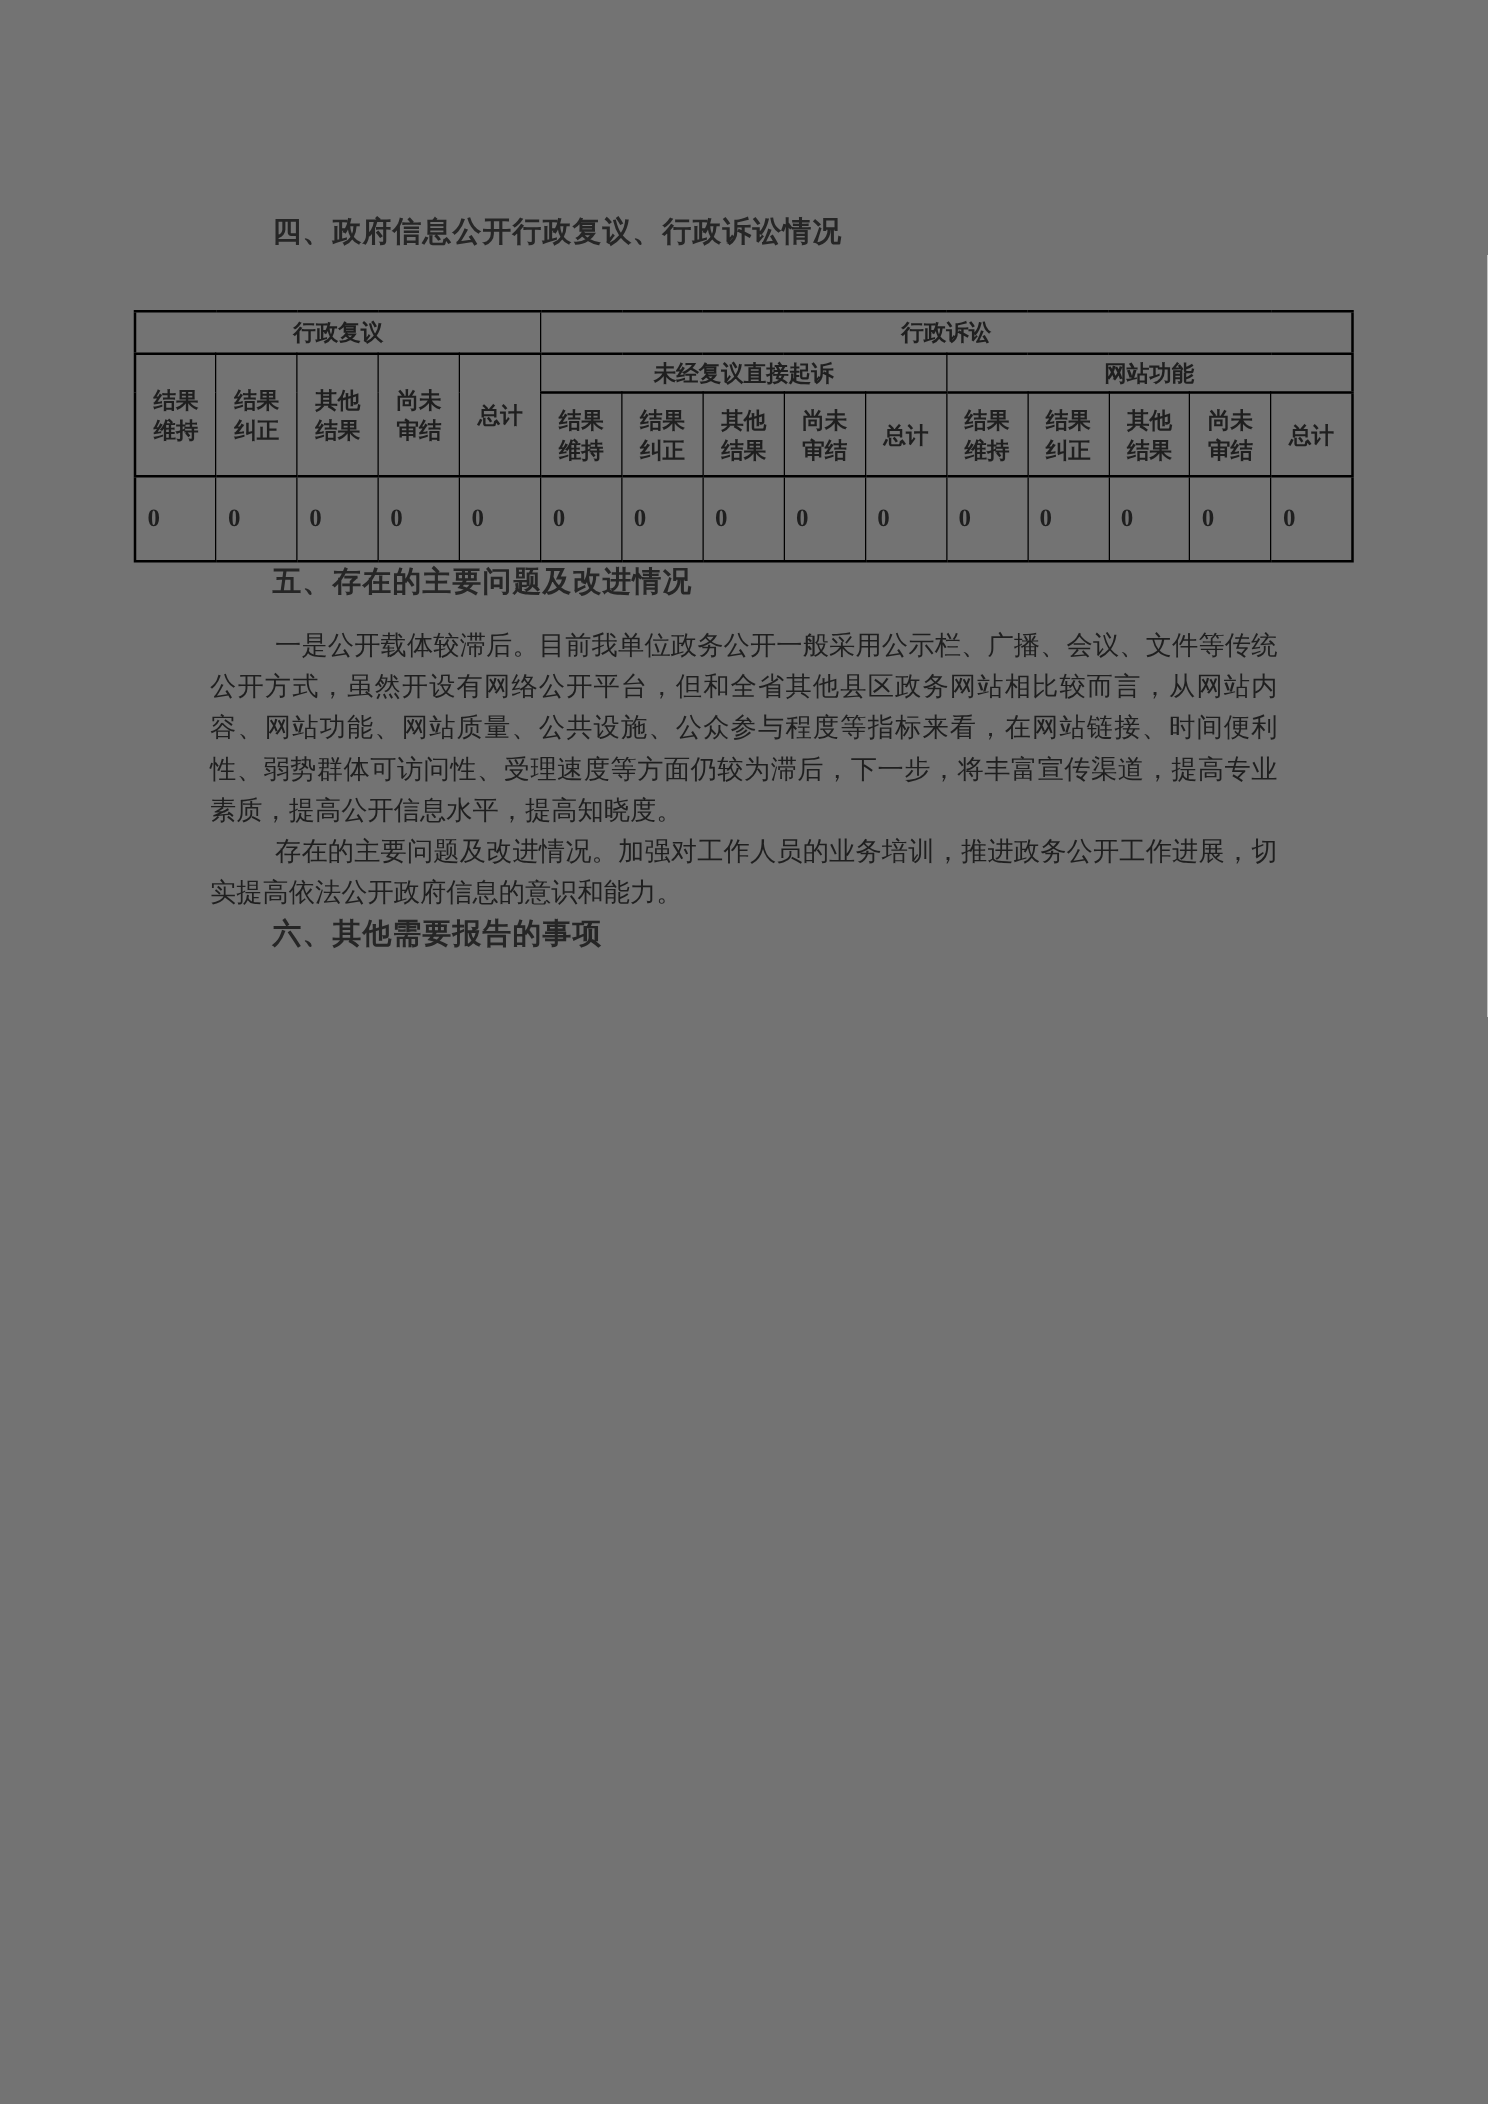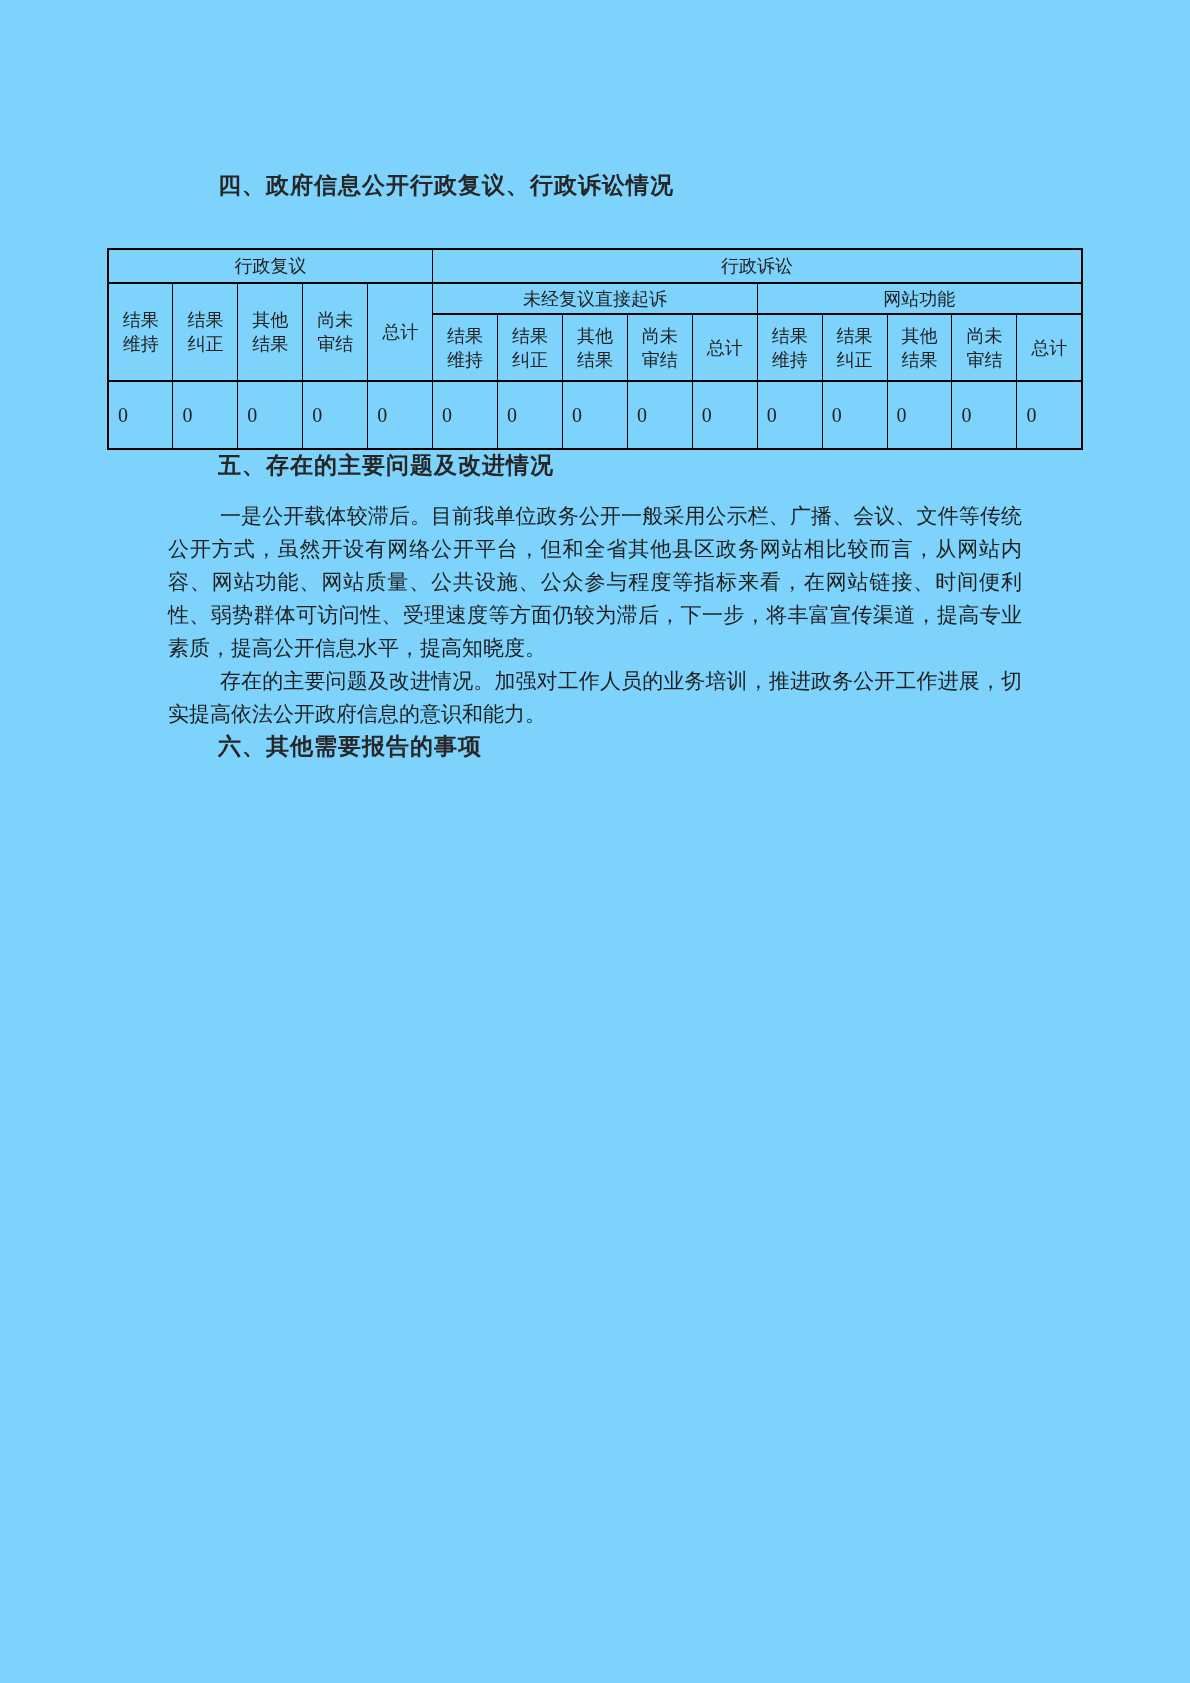--- a/index.html
+++ b/index.html
@@ -5,21 +5,21 @@
   html, body {
     margin: 0;
     padding: 0;
     background: #ffffff;
   }
   .page {
     position: relative;
     width: 1190px;
     height: 1683px;
     margin: 0 auto;
-    background: #7dd3fc;
+    background: #737373;
     box-sizing: border-box;
     padding: 170px 168px 0 168px;
     font-family: "Liberation Serif", "DejaVu Serif", serif;
     color: #1f1f1f;
     overflow: hidden;
   }
   h2.sec-heading {
     margin: 0;
     font-size: 23px;
     font-weight: bold;
@@ -35,21 +35,21 @@
     margin-left: -61px;
     margin-top: 46px;
     border: 2px solid #000000;
   }
   .report-table th,
   .report-table td {
     border-top: 2px solid #000000;
     border-bottom: 2px solid #000000;
     border-left: 1px solid #000000;
     border-right: 1px solid #000000;
-    font-weight: normal;
+    font-weight: bold;
     font-size: 18px;
     line-height: 24px;
     color: #1f1f1f;
     box-sizing: border-box;
   }
   .report-table th {
     text-align: center;
     vertical-align: middle;
     padding: 2px 6px;
   }

